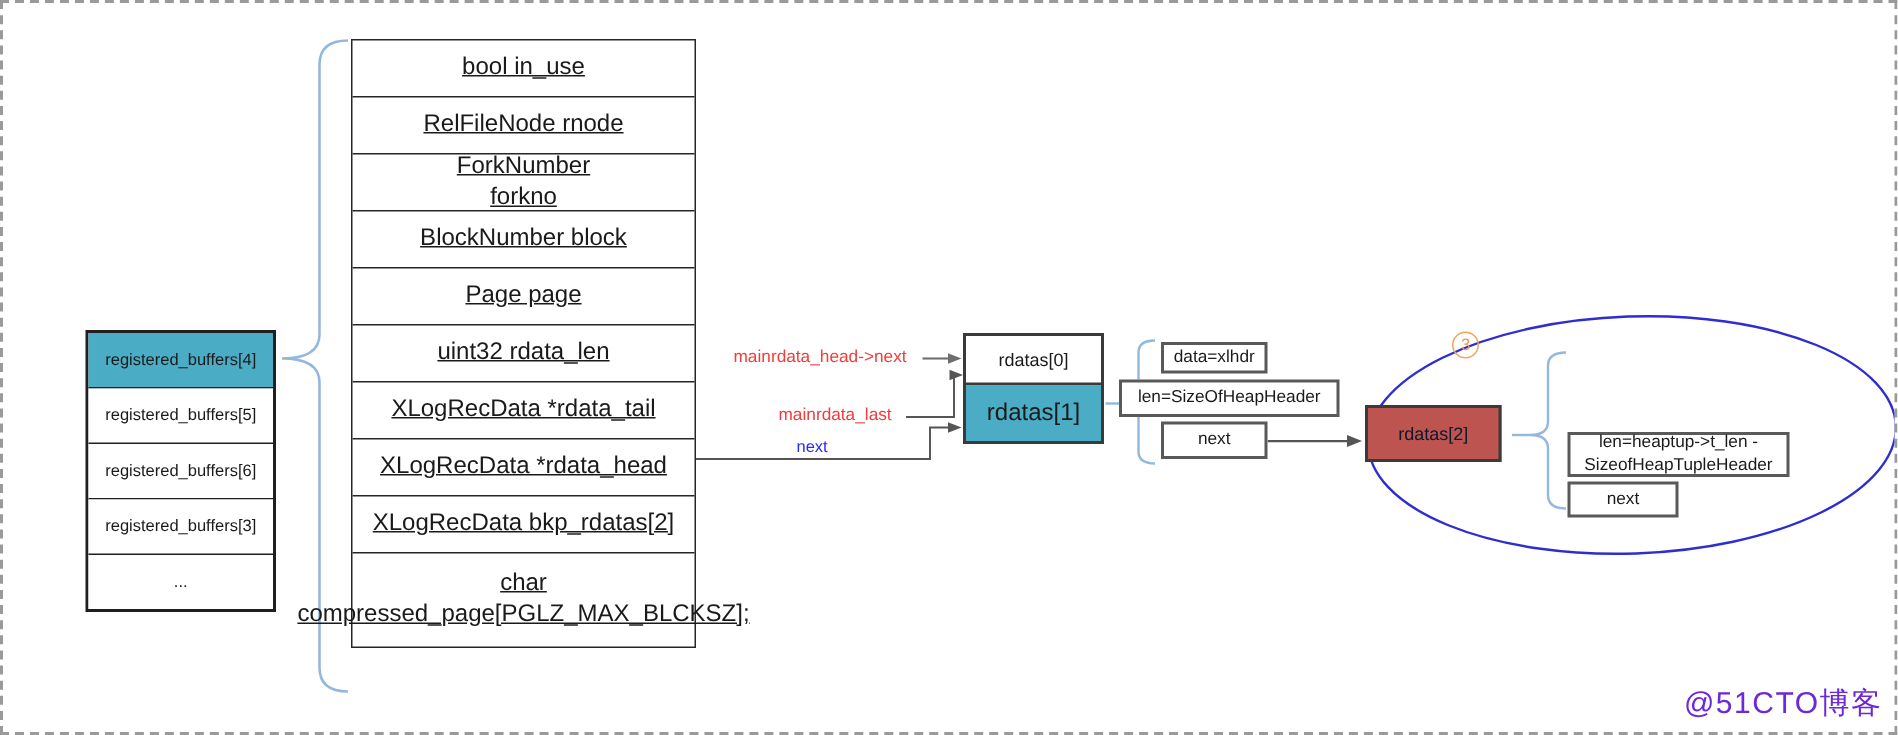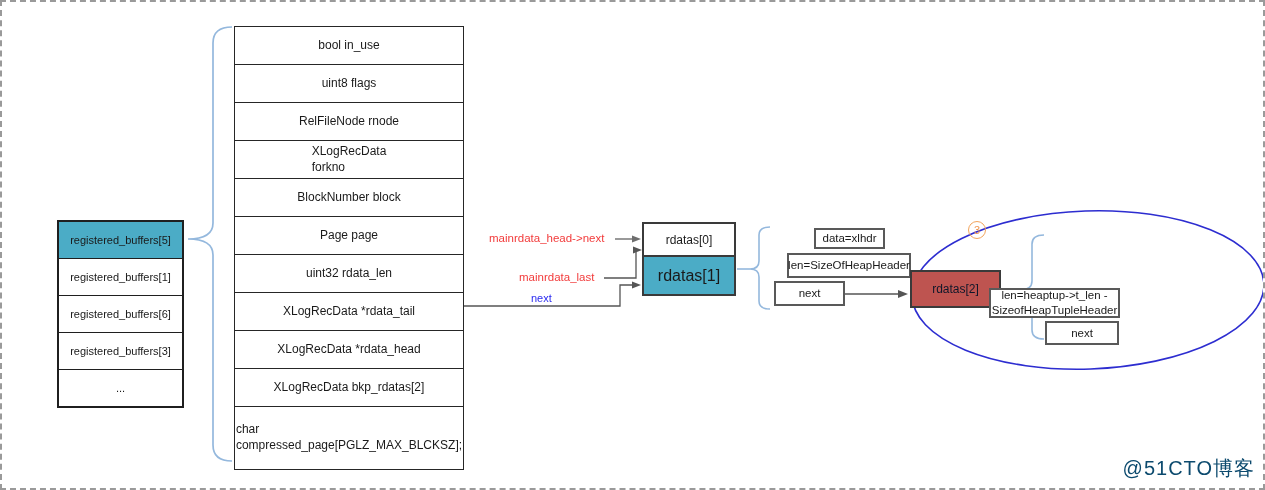--- a/index.html
+++ b/index.html
@@ -19,21 +19,21 @@
   
   .buffers{left:55px;top:218px;width:127px;border:2px solid #1f1f1f;background:#fff;}
   .buffers .row{height:36px;display:flex;align-items:center;justify-content:center;
     font-size:11px;border-bottom:1px solid #1f1f1f;background:#fff;}
   .buffers .row:last-child{border-bottom:none;}
   .buffers .row.hl{background:#4BACC6;}
 
   
   .struct{left:232px;top:24px;width:230px;border:1px solid #262626;background:#fff;}
   .struct .row{height:37px;display:flex;align-items:center;justify-content:center;
-    font-size:12px;border-bottom:1px solid #262626;white-space:pre-line;line-height:1.3;}
+    font-size:16px;border-bottom:1px solid #262626;text-align:center;white-space:pre-line;line-height:1.3;text-decoration:underline;}
   .struct .row:last-child{border-bottom:none;}
   .struct .row.tall{height:62px;}
 
   
   .rdatas{left:640px;top:220px;width:94px;border:2px solid #3a3a3a;background:#fff;}
   .rdatas .row0{height:31px;display:flex;align-items:center;justify-content:center;font-size:12px;border-bottom:2px solid #3a3a3a;}
   .rdatas .row1{height:37px;display:flex;align-items:center;justify-content:center;font-size:16px;background:#4BACC6;}
 
   
   .fbox{border:2px solid #595959;background:#fff;display:flex;align-items:center;justify-content:center;
@@ -43,21 +43,21 @@
   .rd2{left:908px;top:268px;width:91px;height:38px;border:2px solid #3a3a3a;background:#BE5450;
     display:flex;align-items:center;justify-content:center;font-size:12px;color:#0f172a;}
 
   
   .lblred{font-size:11.5px;color:#f23b3b;white-space:nowrap;}
   .lblblue{font-size:11px;color:#2b2bf0;white-space:nowrap;}
 
   .stepnum{left:966px;top:219px;width:18px;height:18px;border:1.5px solid #f2a45c;border-radius:50%;
     color:#ef9550;font-size:11px;display:flex;align-items:center;justify-content:center;background:transparent;}
 
-  .watermark{right:8px;bottom:6px;font-size:20px;color:#0c4a6e;text-shadow:1px 1px 0 #ffffff;letter-spacing:1px;}
+  .watermark{right:8px;bottom:6px;font-size:20px;color:#6d28d9;text-shadow:1px 1px 0 #ffffff;letter-spacing:1px;}
 </style>
 </head>
 <body>
 
 <div class="canvas">
 
   <svg class="overlay" viewBox="0 0 1265 490">
 
     <ellipse cx="1086" cy="288" rx="176" ry="79" fill="none" stroke="#2d2dd0" stroke-width="1.6" transform="rotate(-2 1086 288)"></ellipse>
 
@@ -76,59 +76,58 @@
     <polygon points="640,248 631,244.5 631,251.5" fill="#555555"></polygon>
 
     <path d="M 462 304 L 618 304 L 618 283 L 631 283" fill="none" stroke="#555555" stroke-width="1.3"></path>
     <polygon points="639,283 630,279.5 630,286.5" fill="#555555"></polygon>
 
     <path d="M 843 292 L 898 292" fill="none" stroke="#555555" stroke-width="1.5"></path>
     <polygon points="906,292 896,288 896,296" fill="#555555"></polygon>
   </svg>
 
   <div class="abs buffers">
-    <div class="row hl">registered_buffers[5]</div>
-    <div class="row">registered_buffers[1]</div>
+    <div class="row hl">registered_buffers[4]</div>
+    <div class="row">registered_buffers[5]</div>
     <div class="row">registered_buffers[6]</div>
     <div class="row">registered_buffers[3]</div>
     <div class="row">...</div>
   </div>
 
   <div class="abs struct">
     <div class="row">bool in_use</div>
-    <div class="row">uint8 flags</div>
     <div class="row">RelFileNode rnode</div>
-    <div class="row">XLogRecData
+    <div class="row">ForkNumber
 forkno</div>
     <div class="row">BlockNumber block</div>
     <div class="row">Page page</div>
     <div class="row">uint32 rdata_len</div>
     <div class="row">XLogRecData *rdata_tail</div>
     <div class="row">XLogRecData *rdata_head</div>
     <div class="row">XLogRecData bkp_rdatas[2]</div>
     <div class="row tall">char
 compressed_page[PGLZ_MAX_BLCKSZ];</div>
   </div>
 
   <div class="abs lblred" style="left:487px;top:230px;">mainrdata_head-&gt;next</div>
   <div class="abs lblred" style="left:517px;top:269px;">mainrdata_last</div>
   <div class="abs lblblue" style="left:529px;top:290px;">next</div>
 
   <div class="abs rdatas">
     <div class="row0">rdatas[0]</div>
     <div class="row1">rdatas[1]</div>
   </div>
 
-  <div class="abs fbox" style="left:772px;top:226px;width:71px;height:21px;margin-left:40px;">data=xlhdr</div>
-  <div class="abs fbox" style="left:785px;top:251px;width:124px;height:25px;">len=SizeOfHeapHeader</div>
+  <div class="abs fbox" style="left:772px;top:226px;width:71px;height:21px;">data=xlhdr</div>
+  <div class="abs fbox" style="left:744px;top:251px;width:147px;height:25px;">len=SizeOfHeapHeader</div>
   <div class="abs fbox" style="left:772px;top:279px;width:71px;height:25px;">next</div>
 
   <div class="abs rd2">rdatas[2]</div>
 
   <div class="abs stepnum">3</div>
 
-  <div class="abs fbox" style="left:987px;top:286px;width:131px;height:30px;">len=heaptup-&gt;t_len -
+  <div class="abs fbox" style="left:1043px;top:286px;width:148px;height:30px;">len=heaptup-&gt;t_len -
 SizeofHeapTupleHeader</div>
   <div class="abs fbox" style="left:1043px;top:319px;width:74px;height:24px;">next</div>
 
   <div class="abs watermark">@51CTO博客</div>
 
 </div>
 
 </body></html>

